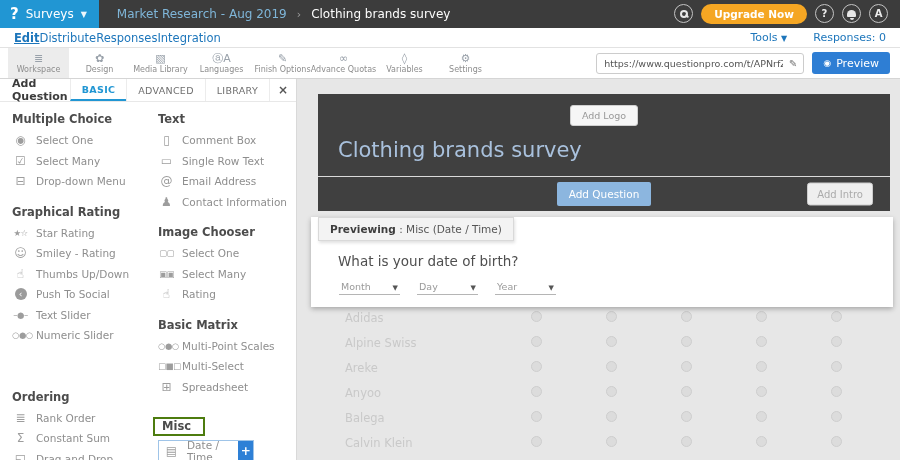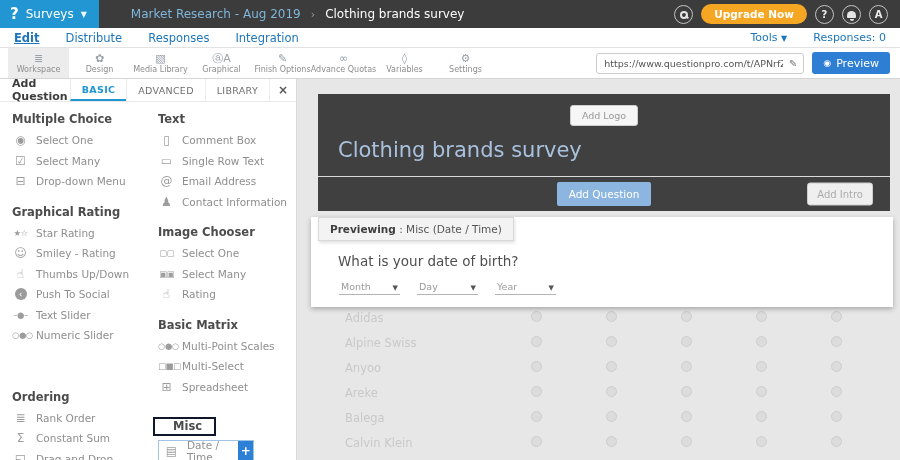--- a/index.html
+++ b/index.html
@@ -7,42 +7,42 @@
        font-family:"DejaVu Sans","Liberation Sans",sans-serif;background:#e7e7e7}
 
   
   .topbar{position:absolute;top:0;left:0;right:0;height:28px;background:#3c3c3c;
           display:flex;align-items:center;color:#fff;z-index:30}
   .logo-area{background:#2196d3;height:28px;display:flex;align-items:center;
              padding:0 12px 0 10px;gap:7px;cursor:pointer}
   .logo-glyph{font-weight:bold;font-size:15px;line-height:1}
   .logo-label{font-size:12px}
   .caret{font-size:8px;color:rgba(255,255,255,.92)}
-  .breadcrumb{display:flex;align-items:center;margin-left:32px;font-size:12px;gap:10px}
+  .breadcrumb{display:flex;align-items:center;margin-left:18px;font-size:12px;gap:10px}
   .bc-parent{color:#7fb6d9}
   .bc-sep{color:#9f9f9f;font-size:11px}
   .bc-current{color:#fdfdfd}
-  .topbar-right{margin-left:auto;display:flex;align-items:flex-end;gap:8px;padding-right:12px}
+  .topbar-right{margin-left:auto;display:flex;align-items:flex-start;gap:8px;padding-right:12px}
   .circle-btn{width:19px;height:19px;border:1px solid #c3c3c3;border-radius:50%;
               display:flex;align-items:center;justify-content:center;color:#ececec;
               font-size:10px;font-weight:bold;box-sizing:border-box;cursor:pointer}
   .mag{position:relative;width:8px;height:8px;border:2px solid #e6e6e6;border-radius:50%;box-sizing:border-box}
   .mag::after{content:"";position:absolute;width:4px;height:2px;background:#e6e6e6;
               right:-3px;bottom:-1px;transform:rotate(45deg);border-radius:1px}
   .upgrade-btn{background:#f5a623;color:#fff;font-size:10.5px;font-weight:bold;
                padding:4px 13px;border-radius:11px;cursor:pointer}
   .bell{position:relative;width:9px;height:7px;background:#e6e6e6;border-radius:5px 5px 1px 1px}
   .bell::after{content:"";position:absolute;left:2.5px;bottom:-3px;width:4px;height:2px;
                background:#e6e6e6;border-radius:0 0 2px 2px}
 
   
   .menubar{position:absolute;top:28px;left:0;right:0;height:20px;background:#fff;
            border-bottom:1px solid #e2e2e2;display:flex;align-items:center;
            padding:0 14px;box-sizing:border-box;z-index:29}
-  .menu-items{display:flex;gap:26px}
+  .menu-items{display:flex;}
   .menu-link{font-size:11.5px;color:#1d76bb;cursor:pointer}
   .menu-link.active{text-decoration:underline;font-weight:bold}
   .menubar-right{margin-left:auto;display:flex;gap:26px;align-items:center;
                  font-size:11px;color:#1d76bb}
   .menubar-right .caret{color:#1d76bb}
 
   
   .toolbar{position:absolute;top:48px;left:0;right:0;height:31px;background:#fff;
            border-bottom:1px solid #d5d5d5;display:flex;padding-left:8px;
            box-sizing:border-box;z-index:28}
@@ -72,21 +72,21 @@
   .panel-close{width:26px;display:flex;align-items:center;justify-content:center;
                border-left:1px solid #ececec;color:#555;font-size:12px;font-weight:bold;cursor:pointer}
   .panel-body{display:flex;padding:2px 0 0 12px}
   .pcol1{width:146px}
   .pcol2{flex:1}
   .psection{margin-top:13px}
   .psection:first-child{margin-top:8px}
   .pcol1 .psection:nth-child(3){margin-top:44px}
   .pcol2 .psection:nth-child(4){margin-top:20px}
   .pheading{font-size:11.5px;font-weight:bold;color:#4c4c4c;margin-bottom:4px}
-  .misc-box{display:inline-block;border:2px solid #0f172a;padding:0 12px 1px 18px;margin-left:-5px}
+  .misc-box{display:inline-block;border:2px solid #4d7c0f;padding:0 12px 1px 7px;margin-left:-5px}
   .pitem{display:flex;align-items:center;height:20.5px;gap:7px;color:#8e8e8e;
          font-size:10.5px;cursor:pointer}
   .qicon{width:17px;text-align:center;color:#9d9d9d;font-size:12px;flex-shrink:0}
   .qicon.small{font-size:8.5px;letter-spacing:-.5px}
   .qicon.icon-circle{background:#9b9b9b;color:#fff;border-radius:50%;width:12px;height:12px;
                      line-height:12px;font-size:9px;margin:0 2.5px;letter-spacing:0}
   .pitem-boxed{border:1px solid #9fc4e8;background:#fff;width:96px;height:22px;
                padding-left:4px;box-sizing:border-box;margin:3px 0 2px}
   .add-btn{margin-left:auto;width:20px;height:20px;background:#2e80d6;color:#fff;
            display:flex;align-items:center;justify-content:center;font-weight:bold;
@@ -177,21 +177,21 @@
         <div class="tool">
           <span class="tool-icon">✿</span>
           <span class="tool-label">Design</span>
         </div>
         <div class="tool">
           <span class="tool-icon">▧</span>
           <span class="tool-label">Media Library</span>
         </div>
         <div class="tool">
           <span class="tool-icon">ⓐA</span>
-          <span class="tool-label">Graphical</span>
+          <span class="tool-label">Languages</span>
         </div>
         <div class="tool">
           <span class="tool-icon">✎</span>
           <span class="tool-label">Finish Options</span>
         </div>
         <div class="tool">
           <span class="tool-icon">∞</span>
           <span class="tool-label">Advance Quotas</span>
         </div>
         <div class="tool">
@@ -417,41 +417,41 @@
             </div>
             <div class="radio-cell">
               <span class="radio"></span>
             </div>
             <div class="radio-cell">
               <span class="radio"></span>
             </div>
           </div>
         </div>
         <div class="matrix-row">
+          <div class="matrix-label">Areke</div>
+          <div class="radio-cells">
+            <div class="radio-cell">
+              <span class="radio"></span>
+            </div>
+            <div class="radio-cell">
+              <span class="radio"></span>
+            </div>
+            <div class="radio-cell">
+              <span class="radio"></span>
+            </div>
+            <div class="radio-cell">
+              <span class="radio"></span>
+            </div>
+            <div class="radio-cell">
+              <span class="radio"></span>
+            </div>
+          </div>
+        </div>
+        <div class="matrix-row">
           <div class="matrix-label">Anyoo</div>
-          <div class="radio-cells">
-            <div class="radio-cell">
-              <span class="radio"></span>
-            </div>
-            <div class="radio-cell">
-              <span class="radio"></span>
-            </div>
-            <div class="radio-cell">
-              <span class="radio"></span>
-            </div>
-            <div class="radio-cell">
-              <span class="radio"></span>
-            </div>
-            <div class="radio-cell">
-              <span class="radio"></span>
-            </div>
-          </div>
-        </div>
-        <div class="matrix-row">
-          <div class="matrix-label">Areke</div>
           <div class="radio-cells">
             <div class="radio-cell">
               <span class="radio"></span>
             </div>
             <div class="radio-cell">
               <span class="radio"></span>
             </div>
             <div class="radio-cell">
               <span class="radio"></span>
             </div>

